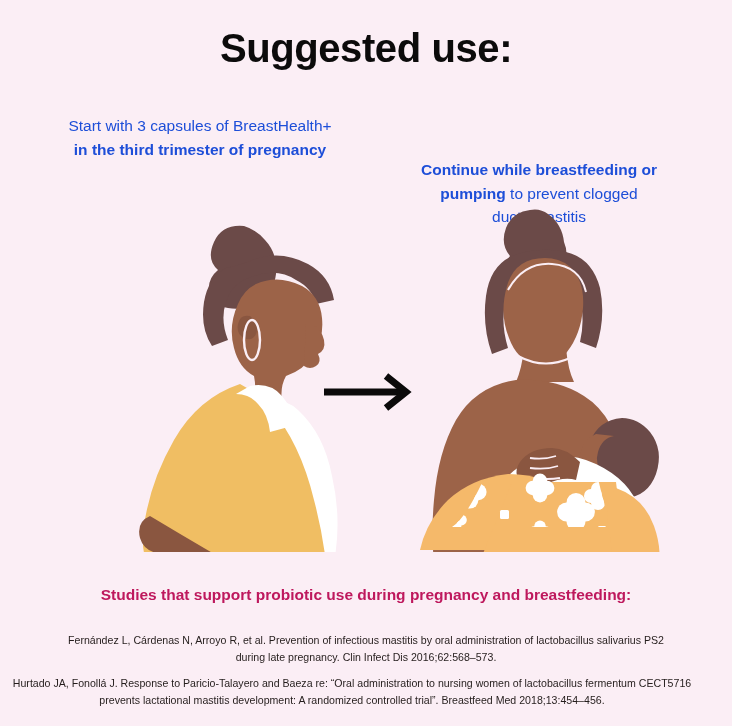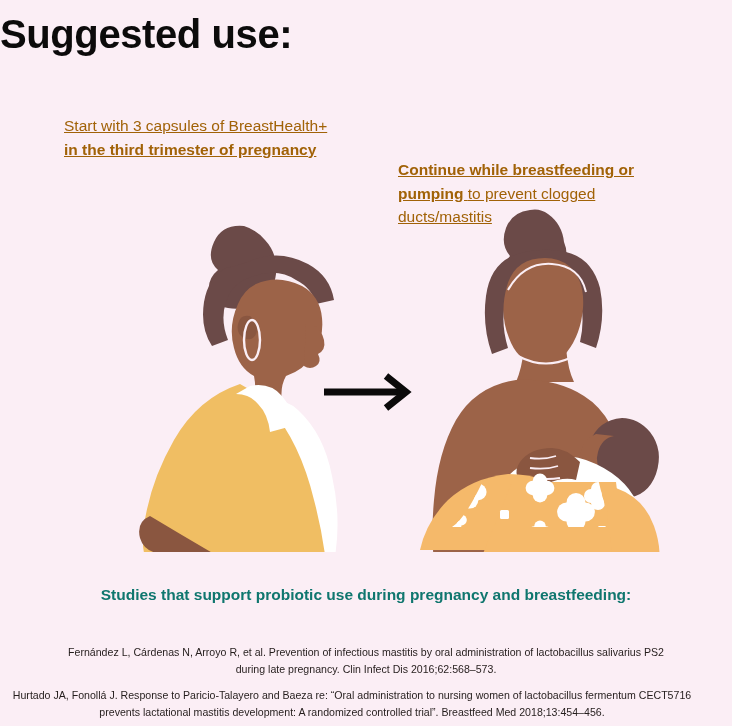--- a/index.html
+++ b/index.html
@@ -17,38 +17,38 @@
   .page {
     position: relative;
     width: 732px;
     height: 726px;
     background: #fbeef5;
   }
 
   
   .title {
     position: absolute;
-    top: 12px;
+    top: 26px;
     left: 0;
     width: 732px;
+    text-align: center;
     font-size: 40px;
     font-weight: 800;
     letter-spacing: -0.4px;
     color: #0c0b0b;
     font-family: "Liberation Sans", sans-serif;
   }
 
   
   .caption {
     position: absolute;
-    text-align: left;
+    text-align: center;
     font-size: 15.5px;
     line-height: 1.52;
-    color: #a16207;
-    text-decoration: underline;
+    color: #1d4ed8;
   }
   .caption b { font-weight: 700; }
   .caption-left {
     left: 64px;
     top: 114px;
     width: 272px;
   }
   .caption-right {
     left: 398px;
     top: 114px;
@@ -76,29 +76,28 @@
 
   
   .studies-heading {
     position: absolute;
     left: 0;
     top: 586px;
     width: 732px;
     text-align: center;
     font-size: 15.5px;
     font-weight: 700;
-    color: #0f766e;
+    color: #be185d;
   }
   .citation {
     position: absolute;
     text-align: center;
     font-size: 10.6px;
     line-height: 1.62;
     color: #241d1c;
-    margin-top: 12px;
   }
   .citation-1 {
     left: 66px;
     top: 632px;
     width: 600px;
   }
   .citation-2 {
     left: 0;
     top: 675px;
     width: 704px;

